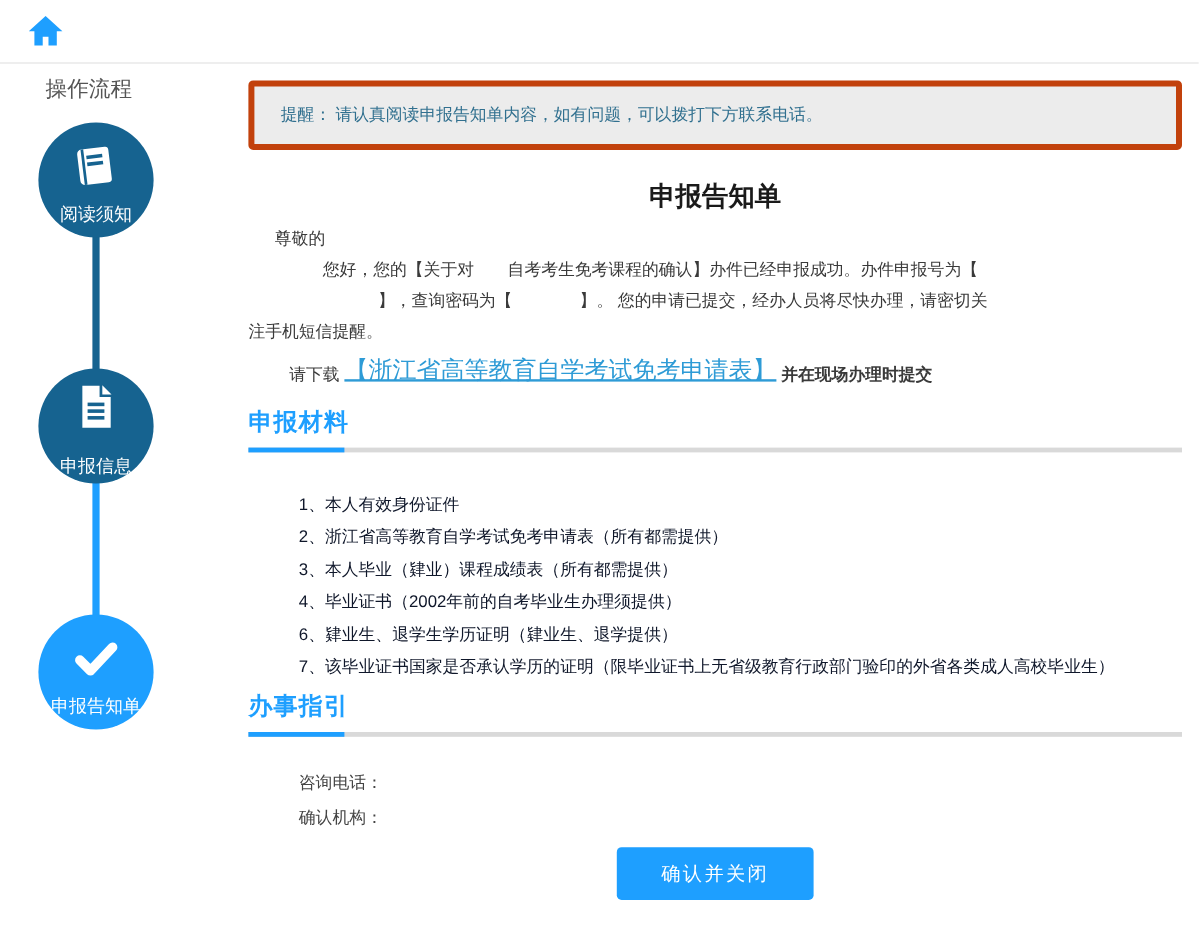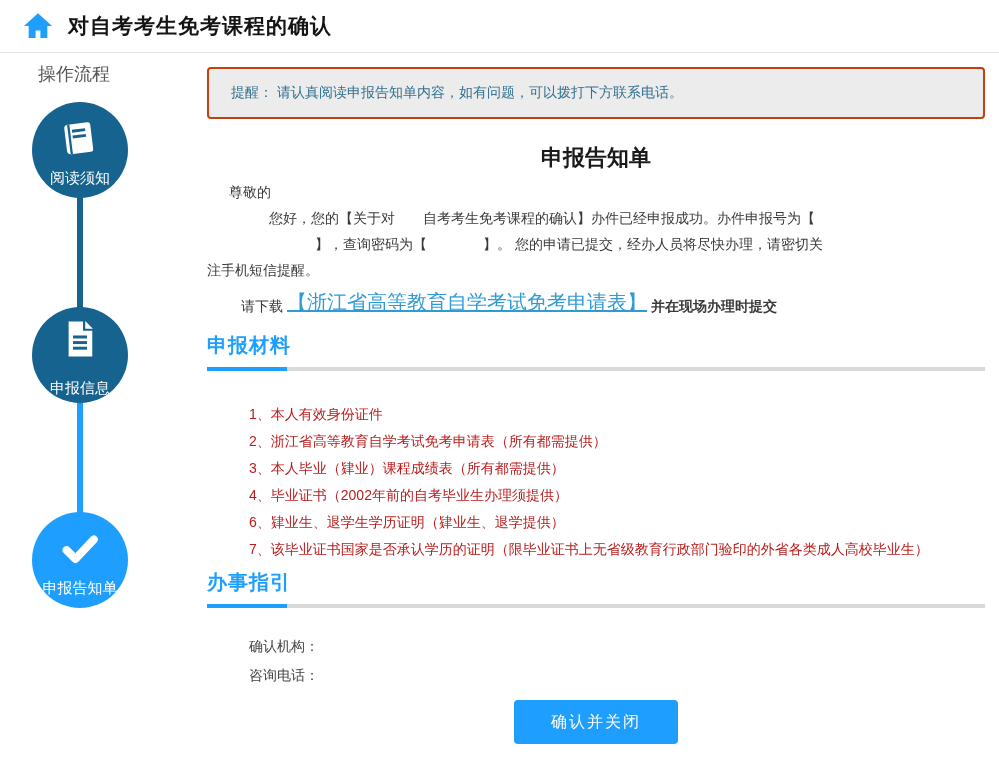--- a/index.html
+++ b/index.html
@@ -21,58 +21,57 @@
           display:flex; flex-direction:column; align-items:center; justify-content:center;
           z-index:2; }
   .step1 { top:102px; background:#166390; }
   .step2 { top:307px; background:#166390;gap:10px; }
   .step3 { top:512px; background:#1e9fff; }
   .step .ico { height:44px; display:flex; align-items:center; justify-content:center; margin-top:4px; }
   .step .lbl { color:#fff; font-size:15px; margin-top:8px; white-space:nowrap; }
 
   
   .main { position:absolute; left:207px; top:60px; width:778px; }
-  .reminder { margin-top:7px; background:#ececec; border:2px solid #c2410c; border-radius:4px;
-              padding:15px 22px; font-size:14px; color:#31708f; }
+  .reminder { margin-top:7px; background:#ececec; border:5px solid #c2410c; border-radius:4px;
+              padding:15px 22px; font-size:14px; color:#31708f;font-family:Liberation Serif, serif; }
   .notice-title { margin-top:24px; text-align:center; font-size:22px; font-weight:bold; color:#1a1a1a; }
   .para { font-size:14px; color:#3a3a3a; line-height:26px; }
   .salutation { margin-top:6px; margin-left:22px; }
   .pline1 { margin-left:62px; }
   .pline2 { margin-left:108px; }
   .pline3 { margin-left:0; }
   .dl-line { margin-top:6px; margin-left:34px; font-size:14px; color:#3a3a3a; display:flex; align-items:flex-end; }
   .dl-link { font-size:20px; color:#2e9bd6; text-decoration:underline; margin:0 4px; cursor:pointer; }
   .dl-suffix { font-weight:bold; }
 
   .section-head { margin-top:16px; font-size:20px; font-weight:bold; color:#1e9fff; letter-spacing:1px; }
   .section-rule { margin-top:8px; height:4px; background:#d9d9d9; position:relative; }
   .section-rule::before { content:""; position:absolute; left:0; top:0; height:4px; width:80px; background:#1e9fff; }
 
-  .mat-list { margin-top:30px; margin-left:42px; font-size:14px; color:#b91c1c; }
+  .mat-list { margin-top:30px; margin-left:42px; font-size:14px; color:#0f172a; }
   .mat-list .item { line-height:27px; }
 
   .guide-row { margin-left:42px; font-size:14px; color:#444; line-height:29px; }
   .guide-block { margin-top:24px; }
 
   .confirm-btn { display:block; margin:10px auto 0; width:164px; height:44px;
                  background:#1e9fff; color:#fff; font-size:16px; border:none; border-radius:4px;
                  cursor:pointer; font-family:inherit; letter-spacing:2px; }
 </style>
 </head>
 <body>
 
 <div class="page">
 
   <div class="header">
     <span class="home-ico">
       <svg viewBox="0 0 24 24" width="36" height="32">
           <path fill="#1e9fff" d="M12 2.5 1.5 12H5v9h5.2v-5.6h3.6V21H19v-9h3.5z"></path>
         </svg>
     </span>
-    <span class="page-title">对自考考生免考课程的确认</span>
   </div>
 
   <div class="flow-title">操作流程</div>
 
   <div class="conn conn1"></div>
   <div class="conn conn2"></div>
 
   <div class="step step1">
     <span class="ico">
       <svg viewBox="0 0 24 24" width="42" height="42">
@@ -135,20 +134,20 @@
       <div class="item">3、本人毕业（肄业）课程成绩表（所有都需提供）</div>
       <div class="item">4、毕业证书（2002年前的自考毕业生办理须提供）</div>
       <div class="item">6、肄业生、退学生学历证明（肄业生、退学提供）</div>
       <div class="item">7、该毕业证书国家是否承认学历的证明（限毕业证书上无省级教育行政部门验印的外省各类成人高校毕业生）</div>
     </div>
 
     <div class="section-head" style="margin-top:6px;">办事指引</div>
     <div class="section-rule"></div>
 
     <div class="guide-block">
+      <div class="guide-row">咨询电话：</div>
       <div class="guide-row">确认机构：</div>
-      <div class="guide-row">咨询电话：</div>
     </div>
 
     <button class="confirm-btn">确认并关闭</button>
   </div>
 
 </div>
 
 </body></html>

